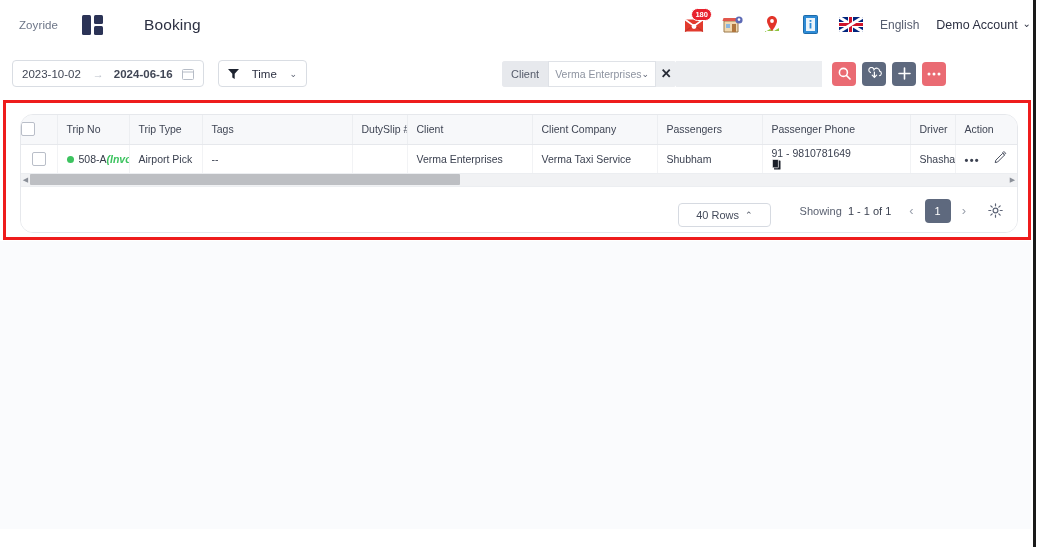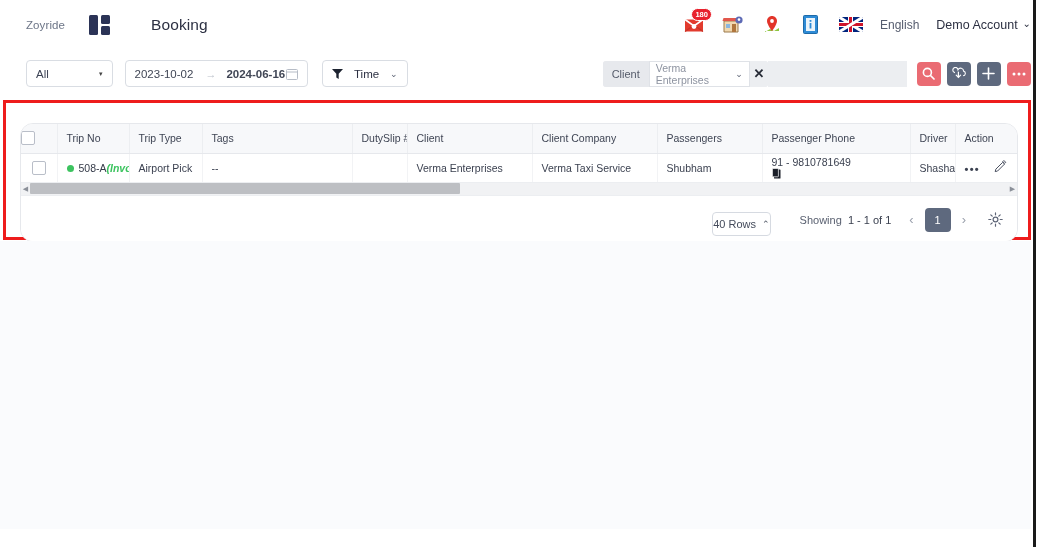--- a/index.html
+++ b/index.html
@@ -18,21 +18,21 @@
   }
 
   
   .topnav {
     position: absolute; left: 0; top: 0;
     width: 1031px; height: 49px;
     background: #ffffff;
     display: flex; align-items: center;
   }
   .brand {
-    margin-left: 26px;
+    margin-left: 19px;
     font-size: 11.5px;
     color: #6c7587;
     letter-spacing: .1px;
   }
   .grid-logo {
     margin-left: 24px;
     width: 22px; height: 20px;
     display: grid;
     grid-template-columns: 9px 9px;
     grid-template-rows: 9px 9px;
@@ -142,21 +142,21 @@
   .abtn.slate { background:#5e697e; }
 
   
   .redbox {
     position: absolute; left: 3px; top: 100px;
     width: 1028px; height: 140px;
     border: 3px solid #ee1c1c;
     background: #ffffff;
   }
   .card {
-    position:absolute; left: 14px; top: 20px;
+    position:absolute; left: 14px; top: 11px;
     width: 998px; height: 119px;
     background:#fff;
     border: 1px solid #e6e8ec;
     border-radius: 13px;
     overflow: hidden;
   }
 
   
   .tbl { width: 100%; border-collapse: collapse; table-layout: fixed; }
   .tbl th {
@@ -216,21 +216,21 @@
 
   
   .pager {
     height: 48px;
     background: #fff;
     display:flex; align-items:center; justify-content:flex-end;
     padding-right: 14px;
     gap: 0;
   }
   .rows-btn {
-    height: 24px; padding: 0 0;
+    height: 24px; padding: 0 17px;
     border: 1px solid #d6dae1; border-radius: 4px;
     background:#fff; font-size: 11px; color:#444b5b;
     display:flex; align-items:center; gap:6px; cursor:pointer;margin-top:8px;
   }
   .rows-btn .cu { font-size:9px; color:#4a5160; }
   .showing { font-size: 11px; color:#585f6f; margin-left: 29px; }
   .showing b { font-weight: normal; color:#3b4150; }
   .pgarrow { font-size:13px; color:#9aa0ac; margin-left: 18px; cursor:pointer; }
   .pgnum {
     margin-left: 11px;
@@ -333,24 +333,20 @@
 
       <div class="account">
         <span>Demo Account</span>
         <span class="caret-dn">⌄</span>
       </div>
     </div>
   </div>
 
   <div class="filterbar">
 
-    <div class="ctrl sel-all">
-      <span>All</span>
-      <span class="ar">▾</span>
-    </div>
 
     <div class="ctrl daterange">
       <span class="dstart">2023-10-02</span>
       <span class="arrow">→</span>
       <span class="dend">2024-06-16</span>
       <span class="cal">
         <svg width="12" height="12" viewBox="0 0 12 12">
             <rect x="0.5" y="1.5" width="11" height="10" rx="1" fill="none" stroke="#b6bcc6"></rect>
             <path d="M0.5 4h11" stroke="#b6bcc6"></path>
           </svg>

